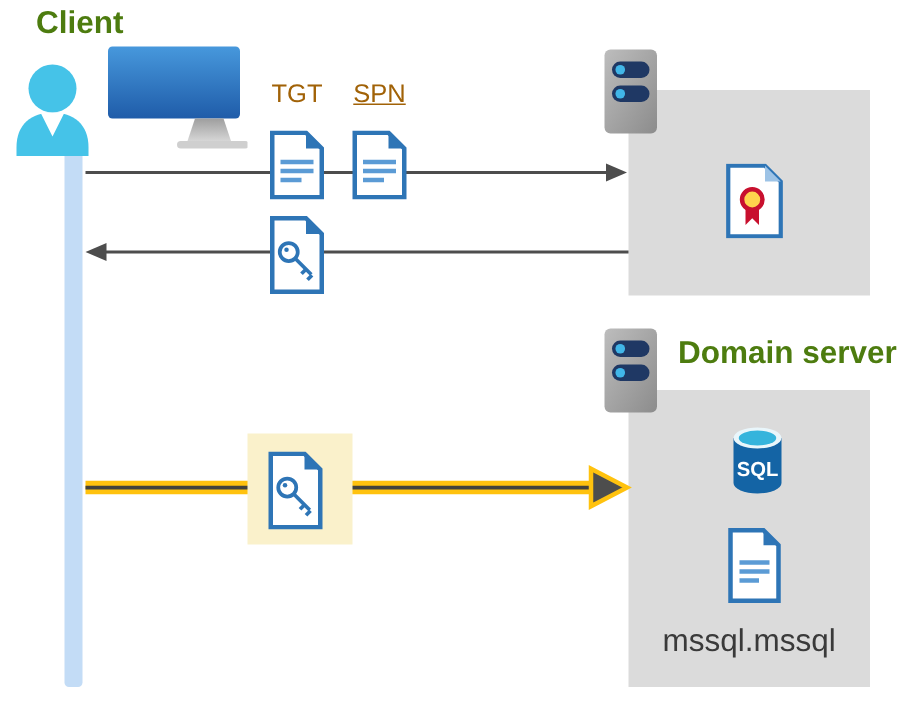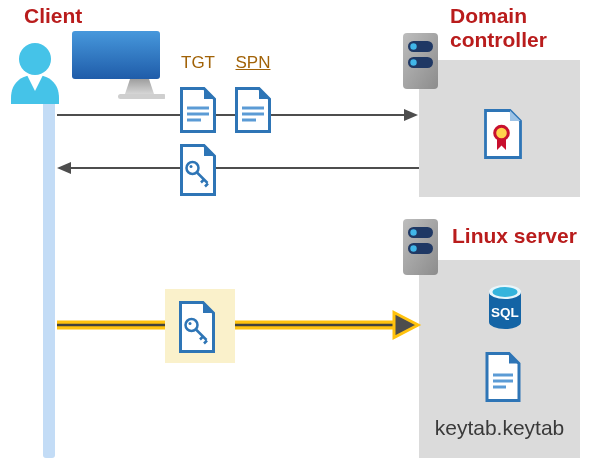--- a/index.html
+++ b/index.html
@@ -19,21 +19,21 @@
   .client-icon{left:10px;top:28px;}
   .tgt-doc{left:178px;top:87px;}
   .spn-doc{left:233px;top:87px;}
   .key-doc{left:178px;top:144px;}
   .key-doc-hl{left:177px;top:301px;}
   .dc-server{left:402px;top:32px;}
   .linux-srv{left:402px;top:218px;}
   .cert{left:483px;top:109px;}
   .sql{left:487px;top:283px;}
   .keytab-doc{left:484px;top:352px;}
-  .label{position:absolute;z-index:6;color:#b91c1c;}
+  .label{position:absolute;z-index:6;color:#4d7c0f;}
   .title{font-size:21px;font-weight:700;line-height:1.15;}
   .client-label{left:24px;top:4px;}
   .dc-label{left:450px;top:4px;width:140px;}
   .linux-label{left:452px;top:224px;white-space:nowrap;}
   .ticket-label{font-size:17px;color:#a16207;width:44px;text-align:center;}
   .tgt-label{left:176px;top:53px;}
   .spn-label{left:231px;top:53px;text-decoration:underline;}
   .keytab-label{left:419px;top:416px;width:161px;text-align:center;
     font-size:21px;color:#3a3a3a;}
 </style>
@@ -172,19 +172,18 @@
 
   <svg class="icon keytab-doc" width="38" height="50" viewBox="0 0 38 50">
     <path d="M3 1.5 H25 L35 11.5 V48.5 H3 Z" fill="#fff" stroke="#2E75B6" stroke-width="3"></path>
     <path d="M25 1.5 L35 11.5 H25 Z" fill="#2E75B6"></path>
     <line x1="9" y1="23" x2="29" y2="23" stroke="#5B9BD5" stroke-width="3"></line>
     <line x1="9" y1="29" x2="29" y2="29" stroke="#5B9BD5" stroke-width="3"></line>
     <line x1="9" y1="35" x2="22" y2="35" stroke="#5B9BD5" stroke-width="3"></line>
   </svg>
 
   <div class="label title client-label">Client</div>
-  <div class="label title dc-label">Domain controller</div>
-  <div class="label title linux-label">Linux server</div>
+  <div class="label title linux-label">Domain server</div>
   <div class="label ticket-label tgt-label">TGT</div>
   <div class="label ticket-label spn-label">SPN</div>
-  <div class="label keytab-label">keytab.keytab</div>
+  <div class="label keytab-label">mssql.mssql</div>
 
 </div>
 
 </body></html>

